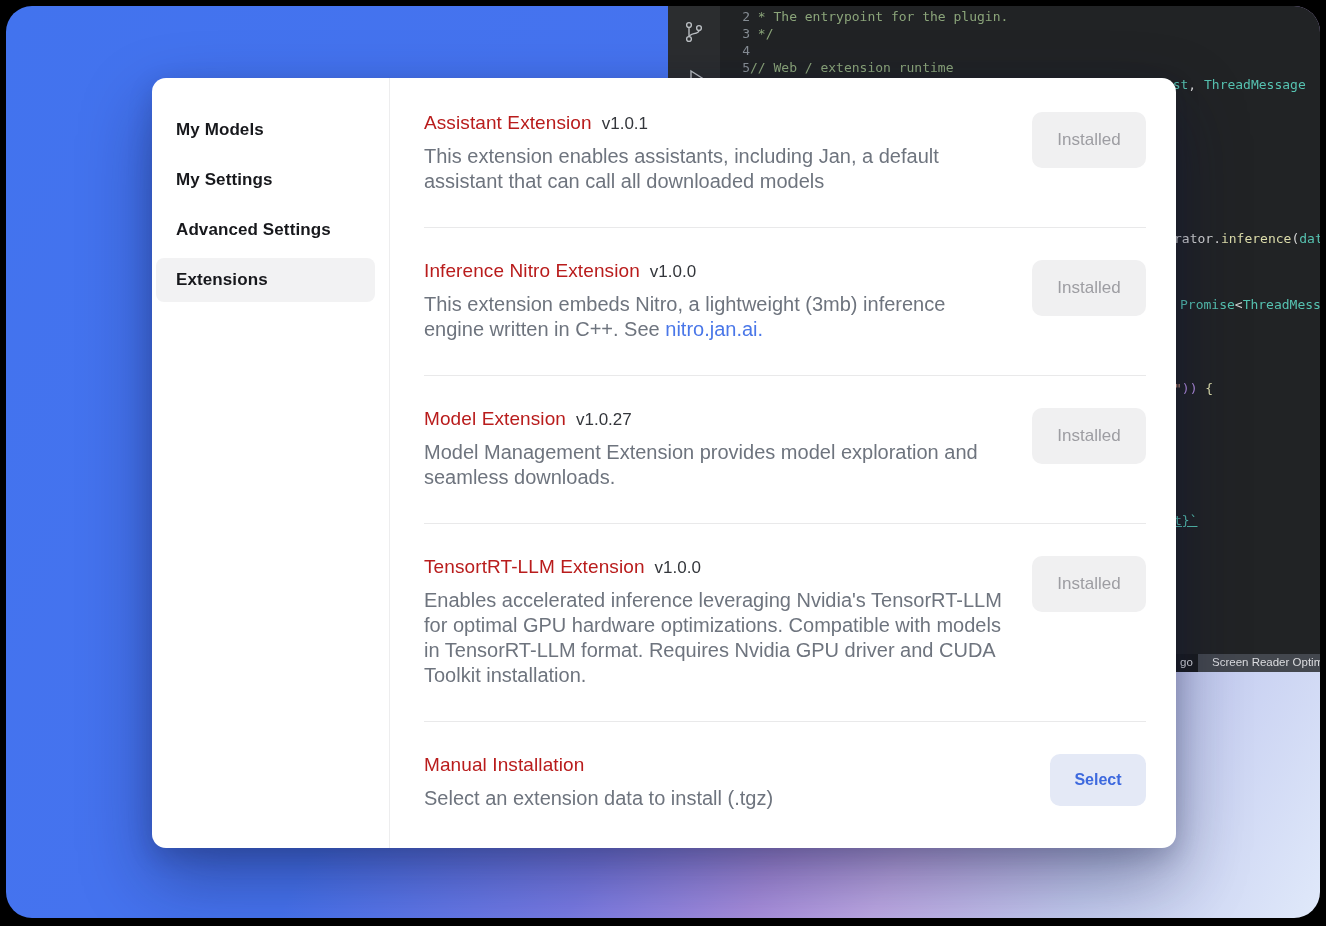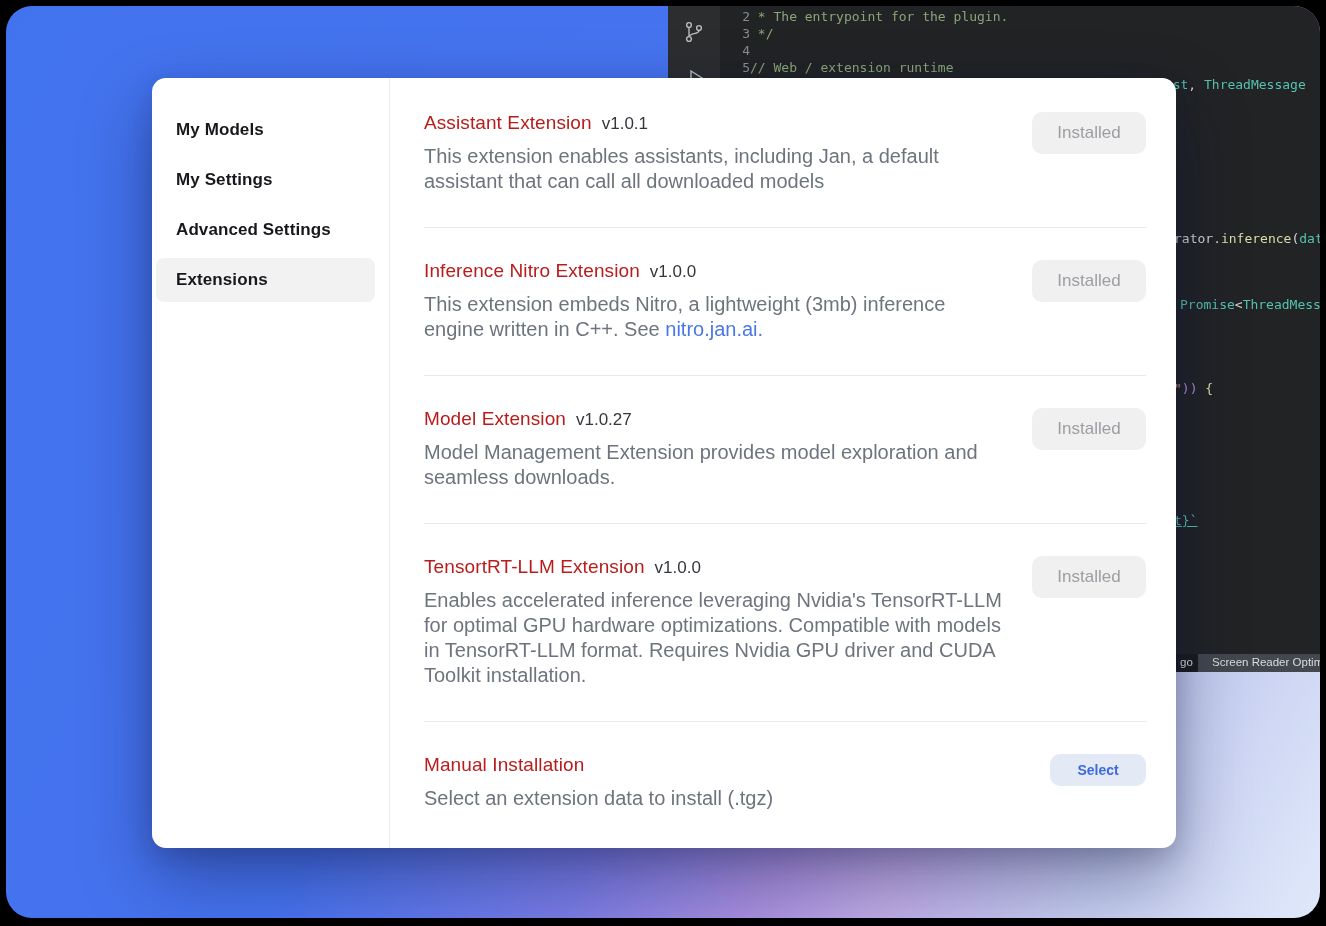--- a/index.html
+++ b/index.html
@@ -76,26 +76,26 @@
   .ext-title-row { display:flex; align-items:baseline; }
   .ext-name { font-size:19px; font-weight:400; color:#b91c1c; letter-spacing:.1px; }
   .ext-version { font-size:17px; color:#33363b; margin-left:10px; }
   .ext-desc { margin-top:10px; font-size:20px; line-height:25px; color:#6e747e; }
   .ext-link { color:#4a77e8; text-decoration:none; cursor:pointer; }
   .ext-divider { border-top:1px solid #e9e9ea; margin:33px 0 32px 0; }
 
   .btn { border:none; border-radius:10px; cursor:pointer; flex:none;
          font-family:"Liberation Sans", sans-serif; }
   .btn-installed {
-    min-width:114px; height:42px; padding:0 18px;
+    min-width:114px; height:56px; padding:0 18px;
     background:#f0f0f1; color:#9d9da2; font-size:17px;
   }
   .btn-primary {
-    min-width:96px; height:32px; padding:0 22px;
-    background:#e4e9f6; color:#3d69de; font-size:14px; font-weight:700;
+    min-width:96px; height:52px; padding:0 22px;
+    background:#e4e9f6; color:#3d69de; font-size:16px; font-weight:700;
   }
 </style>
 </head>
 <body>
 
 <div class="window">
 
   <div class="editor">
     <div class="activity-bar">
       <span class="activity-icon">

